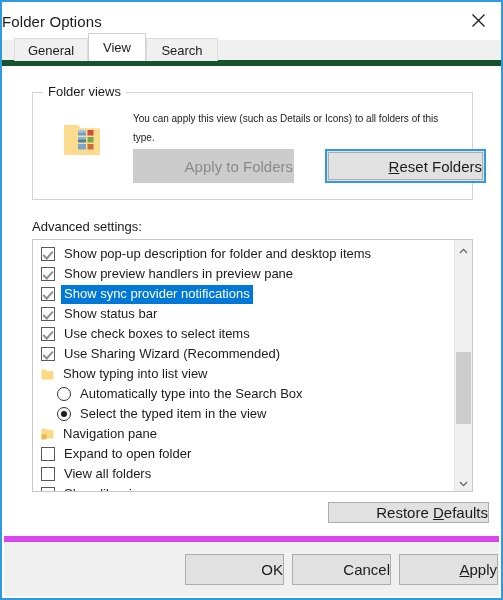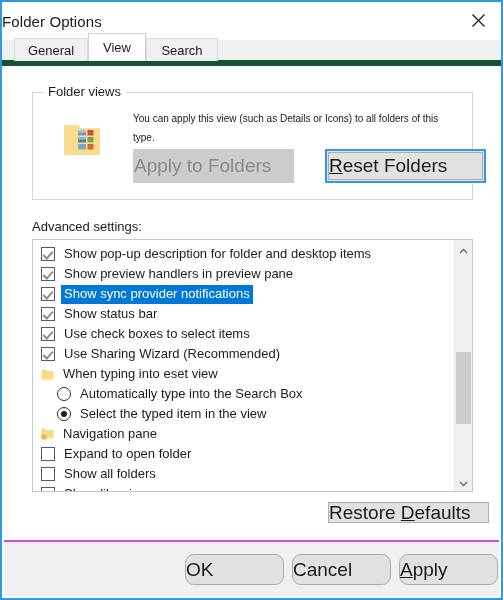--- a/index.html
+++ b/index.html
@@ -82,21 +82,21 @@
   }
 
   
   #page {
     position: absolute;
     left: 2px;
     right: 2px;
     top: 64px;
     bottom: 56px;
     background: #ffffff;
-    border-bottom: 2px solid #d946ef;
+    border-bottom: 6px solid #d946ef;
   }
 
   
   #folder-views-group {
     position: absolute;
     left: 28px;
     top: 26px;
     width: 441px;
     height: 108px;
     border: 1px solid #d4d4d4;
@@ -125,25 +125,25 @@
     width: 325px;
     font-size: 10px;
     line-height: 19px;
     color: #1b1b1b;
   }
 
   .push-button {
     box-sizing: border-box;
     background: #e1e1e1;
     border: 1px solid #adadad;
-    font-size: 19px;
-    color: #1b1b1b;
-    display: flex;
-    align-items: center;
-    justify-content: flex-start;
+    font-size: 15px;
+    color: #1b1b1b;
+    display: flex;
+    align-items: center;
+    justify-content: flex-end;
     cursor: default;
     font-family: "Liberation Sans", sans-serif;
   }
   .push-button.disabled {
     background: #cccccc;
     border-color: #cccccc;
     color: #8a8a8a;
   }
   .focus-ring {
     box-sizing: border-box;
@@ -315,21 +315,20 @@
     right: 2px;
     bottom: 2px;
     height: 54px;
     background: #f0f0f0;
   }
   .footer-btn {
     position: absolute;
     top: 12px;
     width: 99px;
     height: 31px;
-    border-radius: 9px;
   }
   #ok-button { left: 181px; }
   #cancel-button { left: 288px; }
   #apply-button { left: 395px; }
 
   .acc { text-decoration: underline; }
 </style>
 </head>
 <body>
 
@@ -419,21 +418,21 @@
             <span class="label-text">Use check boxes to select items</span>
           </div>
           <div class="row ind-0">
             <span class="cbox checked"></span>
             <span class="label-text">Use Sharing Wizard (Recommended)</span>
           </div>
           <div class="row ind-0">
             <span class="grp-icon"><svg width="13" height="14" viewBox="0 0 13 14">
                 <path d="M0.5 2.5 h4 l1.2 1.6 h6.8 v8.4 h-12 z" fill="#fcd983"></path>
               </svg></span>
-            <span class="label-text">When typing into eset view</span>
+            <span class="label-text">Show typing into list view</span>
           </div>
           <div class="row ind-1">
             <span class="rbtn"></span>
             <span class="label-text">Automatically type into the Search Box</span>
           </div>
           <div class="row ind-1">
             <span class="rbtn checked"></span>
             <span class="label-text">Select the typed item in the view</span>
           </div>
           <div class="row ind-0">
@@ -442,21 +441,21 @@
                 <rect x="0.5" y="7.5" width="5" height="5" fill="#e8b94e"></rect>
               </svg></span>
             <span class="label-text">Navigation pane</span>
           </div>
           <div class="row ind-0">
             <span class="cbox"></span>
             <span class="label-text">Expand to open folder</span>
           </div>
           <div class="row ind-0">
             <span class="cbox"></span>
-            <span class="label-text">Show all folders</span>
+            <span class="label-text">View all folders</span>
           </div>
           <div class="row ind-0">
             <span class="cbox"></span>
             <span class="label-text">Show libraries</span>
           </div>
         </div>
 
       <div id="list-scrollbar">
         <div class="sb-arrow" id="sb-up">
           <span>

